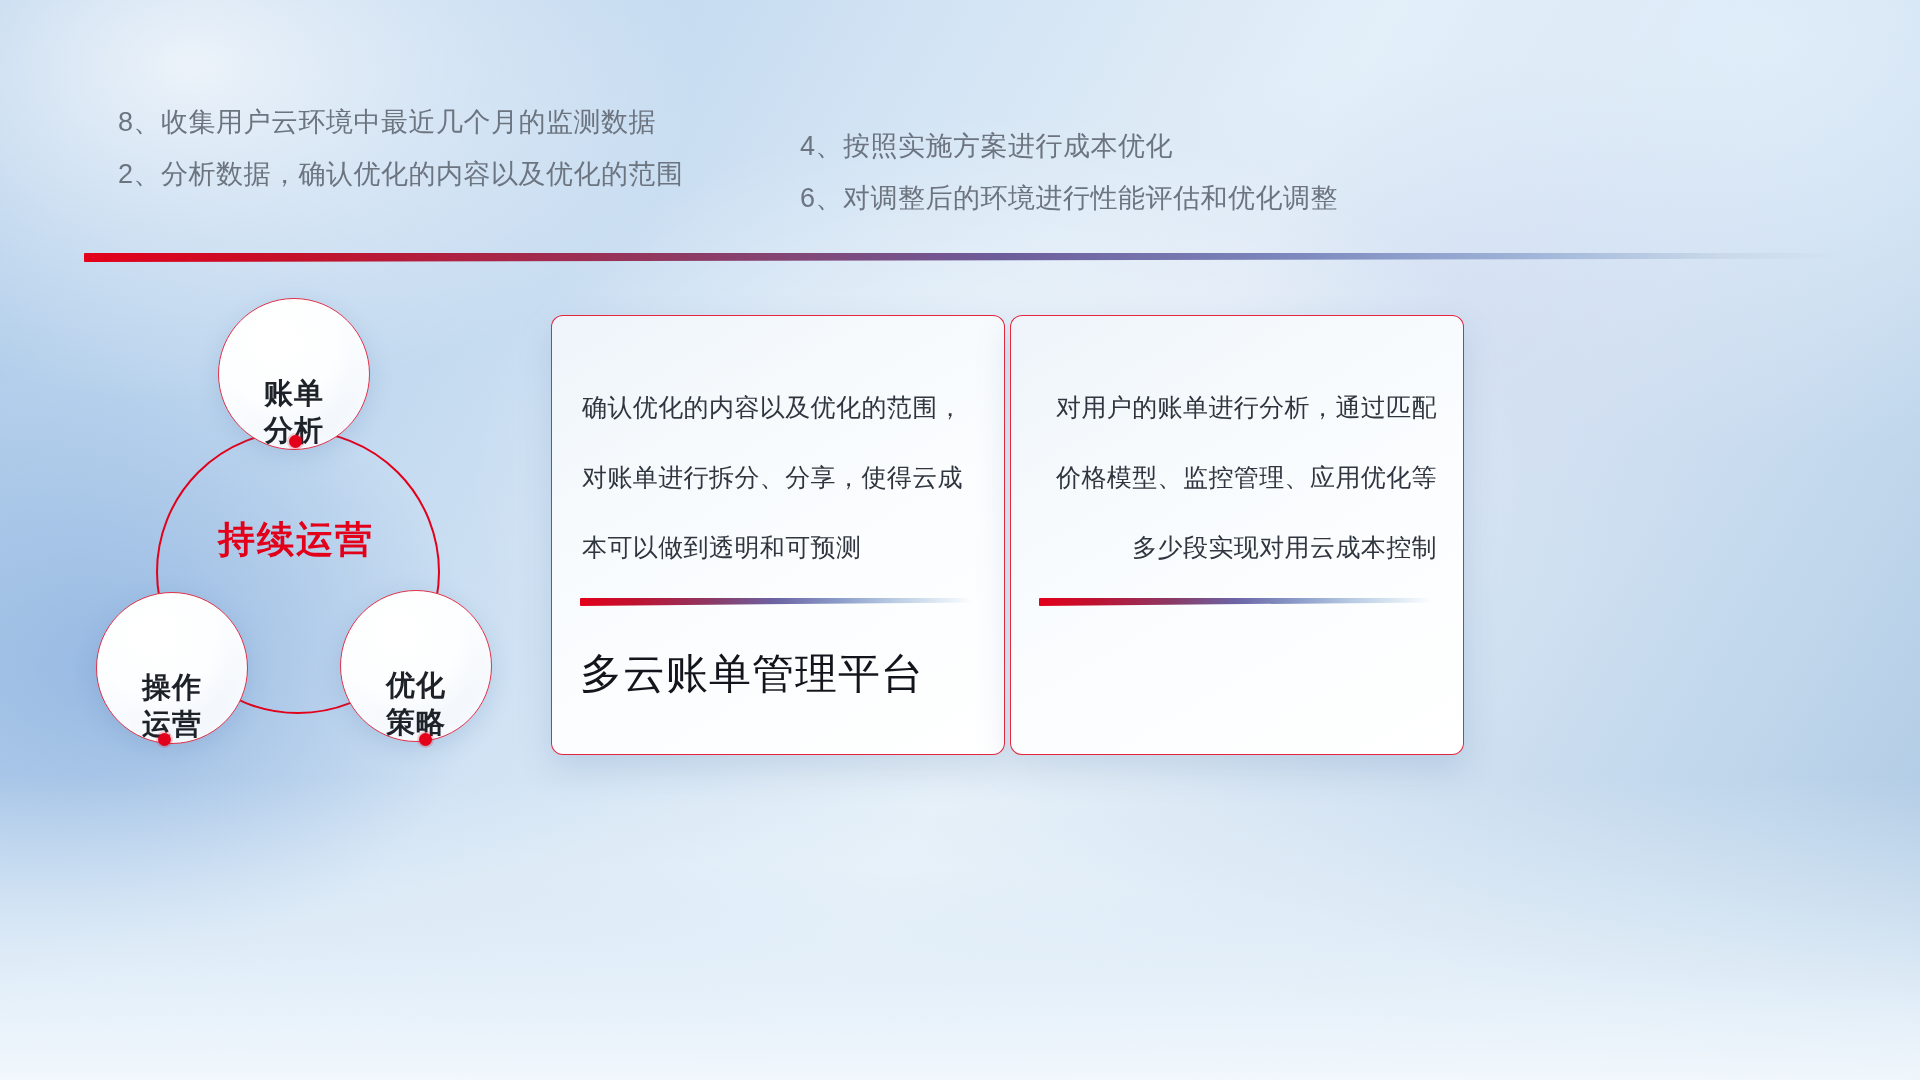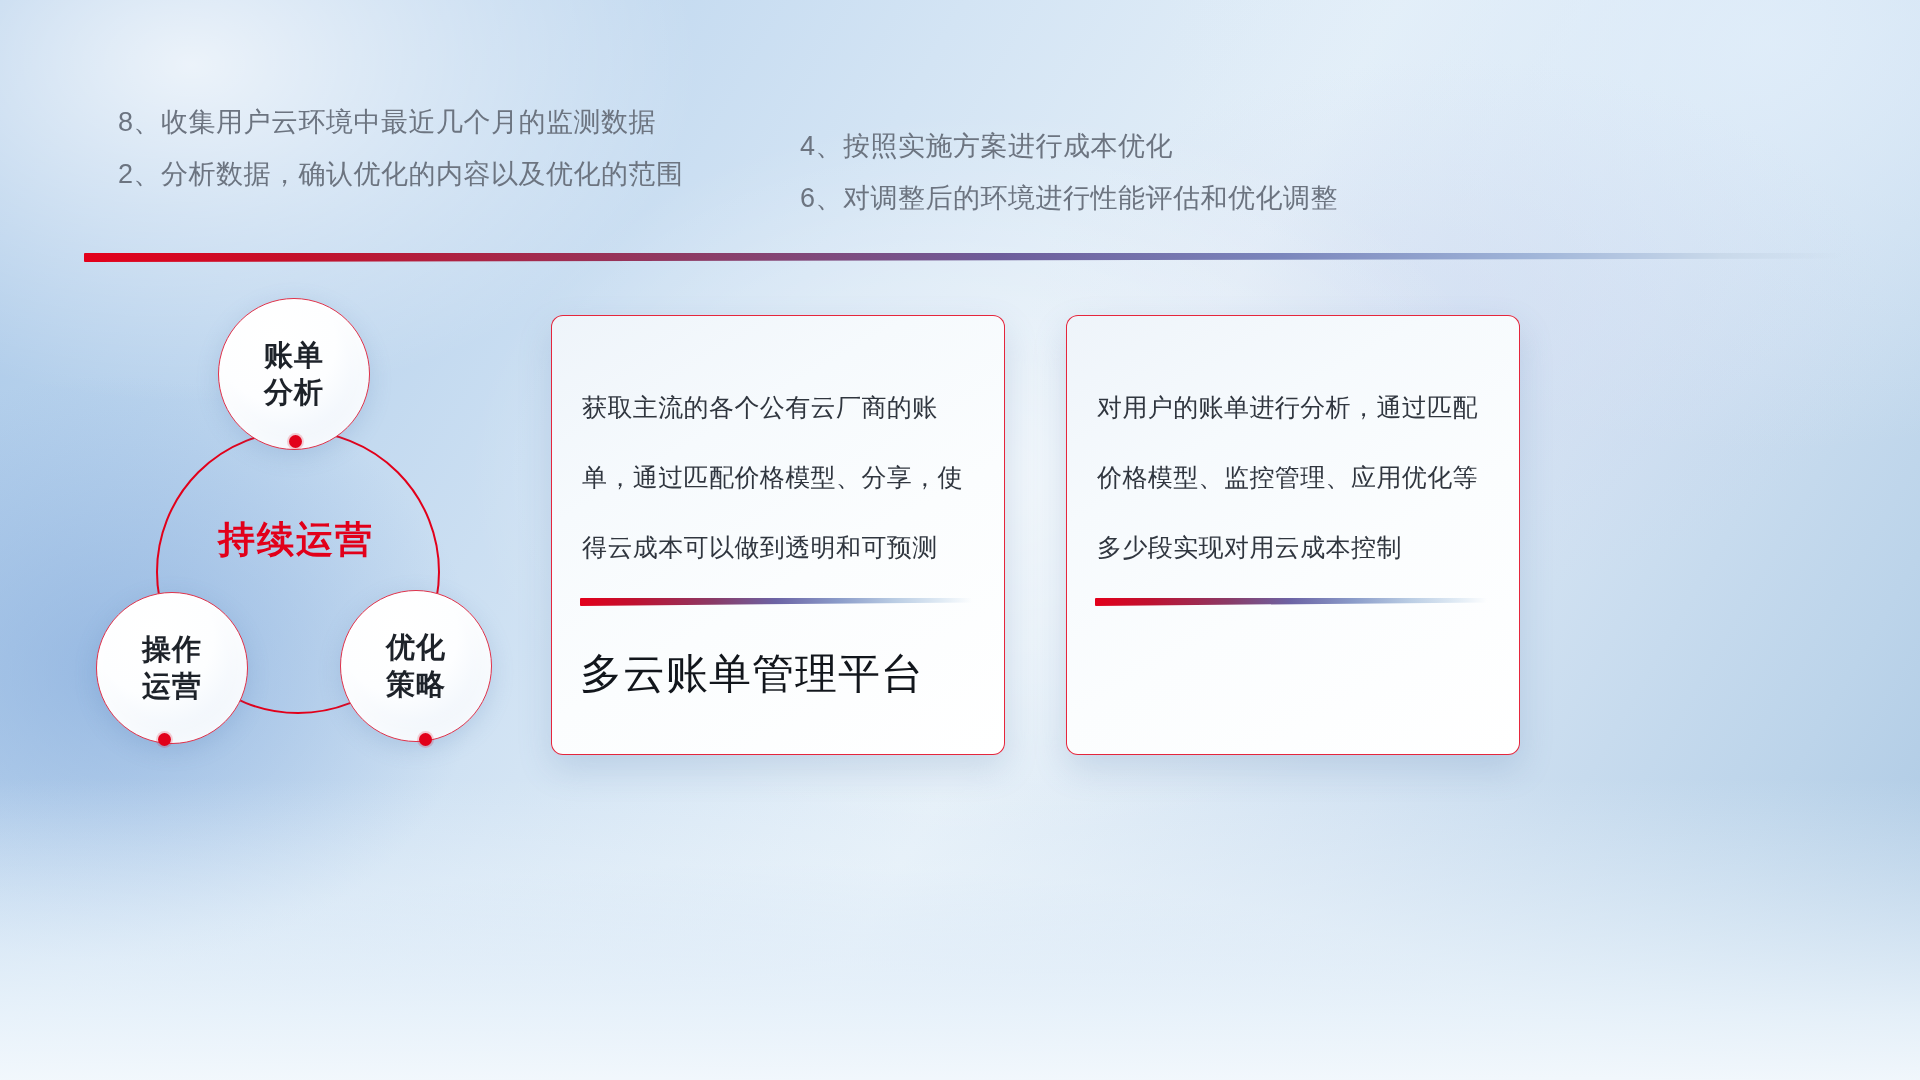--- a/index.html
+++ b/index.html
@@ -52,21 +52,21 @@
     border-radius:1px;
   }
 
   
   #venn{position:absolute;left:78px;top:290px;width:470px;height:480px;}
   .vcirc{
     position:absolute;border-radius:50%;
     border:1.6px solid #e0324a;
     background:radial-gradient(circle at 38% 28%, #ffffff 0%, #fdfeff 42%, #eef4fb 78%, #e3edf8 100%);
     box-shadow:0 6px 22px rgba(90,130,180,.22), inset 0 0 28px rgba(255,255,255,.9);
-    display:flex;flex-direction:column;align-items:center;justify-content:center;
+    display:flex;flex-direction:column;align-items:center;justify-content:flex-end;
   }
   .vlabel{
     color:#1d2229;font-size:29px;font-weight:700;line-height:1.28;text-align:center;
     letter-spacing:1px;
   }
   #vc-top{left:140px;top:8px;width:150px;height:150px;}
   #vc-bl{left:18px;top:302px;width:150px;height:150px;}
   #vc-br{left:262px;top:300px;width:150px;height:150px;}
   #vc-main{
     position:absolute;left:78px;top:140px;width:280px;height:280px;border-radius:50%;
@@ -90,21 +90,21 @@
   
   .card{
     position:absolute;top:315px;width:452px;height:438px;
     border-radius:12px;
     border:1.6px solid rgba(226,0,26,.85);
     background:linear-gradient(150deg,#eef4fa 0%,#f6fafd 30%,#fbfdfe 58%,#ffffff 100%);
     box-shadow:0 14px 34px rgba(80,120,170,.20);
     overflow:hidden;
   }
   #card-1{left:551px;}
-  #card-2{left:1066px;}
+  #card-2{left:1010px;text-align:right;}
   .card-body{
     position:absolute;left:30px;right:26px;top:56px;
     color:#30363f;font-size:25px;line-height:70px;letter-spacing:.4px;
   }
   .card-rule{
     position:absolute;left:28px;width:392px;top:282px;height:8px;
     background:linear-gradient(to right,#e3001b 0%,#bf1130 14%,#8a3a66 34%,#6c64a5 50%,#8b9cc9 66%,#b9cce3 80%,#dfeaf4 92%,rgba(240,246,251,0) 100%);
     clip-path:polygon(0 0,100% 0,100% 55%,0 100%);
     border-radius:1px;
   }
@@ -162,21 +162,21 @@
     <div class="vlabel">优化</div>
     <div class="vlabel">策略</div>
   </div>
 
   <div class="vdot" id="vdot-top"></div>
   <div class="vdot" id="vdot-bl"></div>
   <div class="vdot" id="vdot-br"></div>
 </div>
 
 <div class="card" id="card-1">
-  <div class="card-body">获取主流的各个公有云厂商的账单，通过匹配价格模型、分享，使得云成本可以做到透明和可预测</div>
+  <div class="card-body">确认优化的内容以及优化的范围，对账单进行拆分、分享，使得云成本可以做到透明和可预测</div>
   <div class="card-rule"></div>
   <div class="card-title">多云账单管理平台</div>
 </div>
 
 <div class="card" id="card-2">
   <div class="card-body">对用户的账单进行分析，通过匹配价格模型、监控管理、应用优化等多少段实现对用云成本控制</div>
   <div class="card-rule"></div>
 </div>
 
 </body></html>

